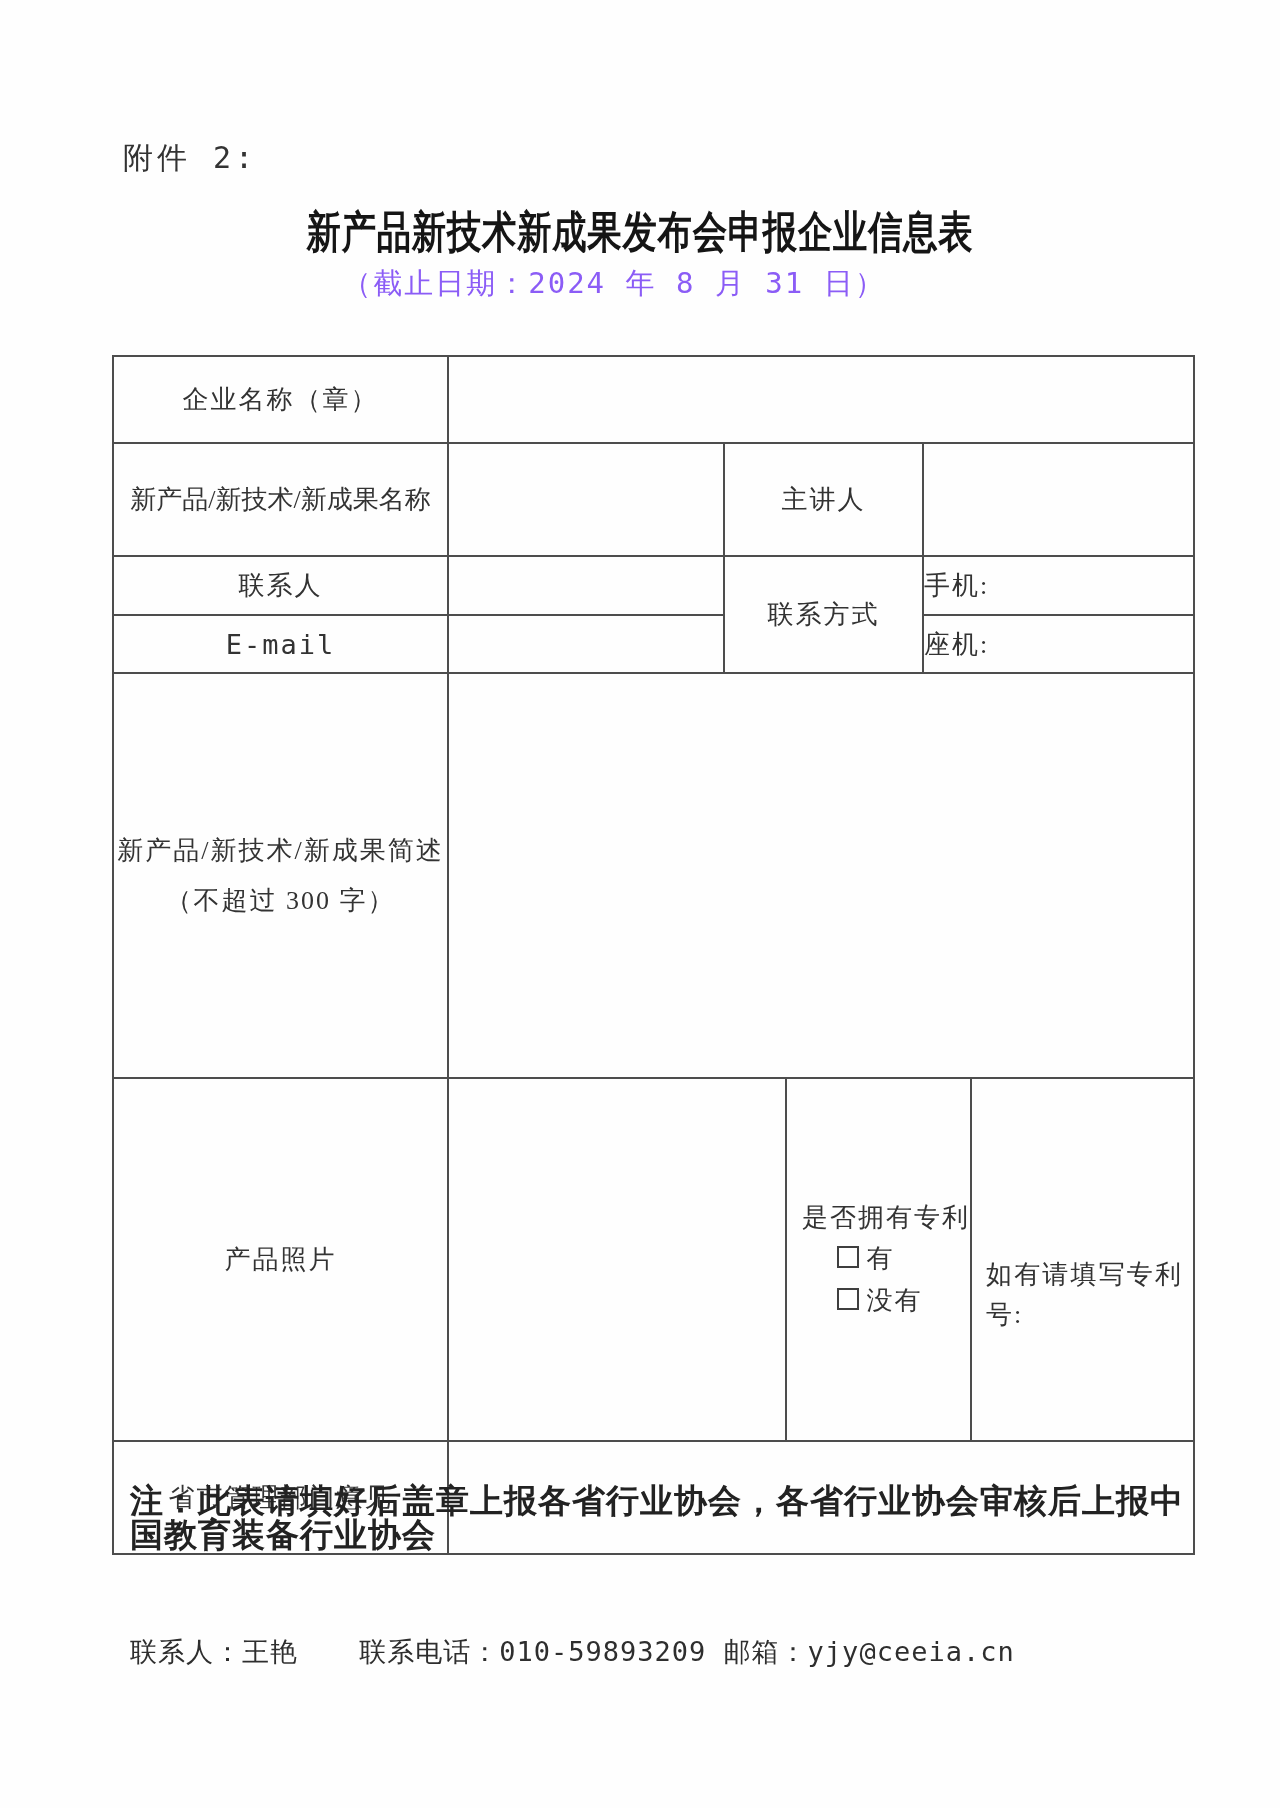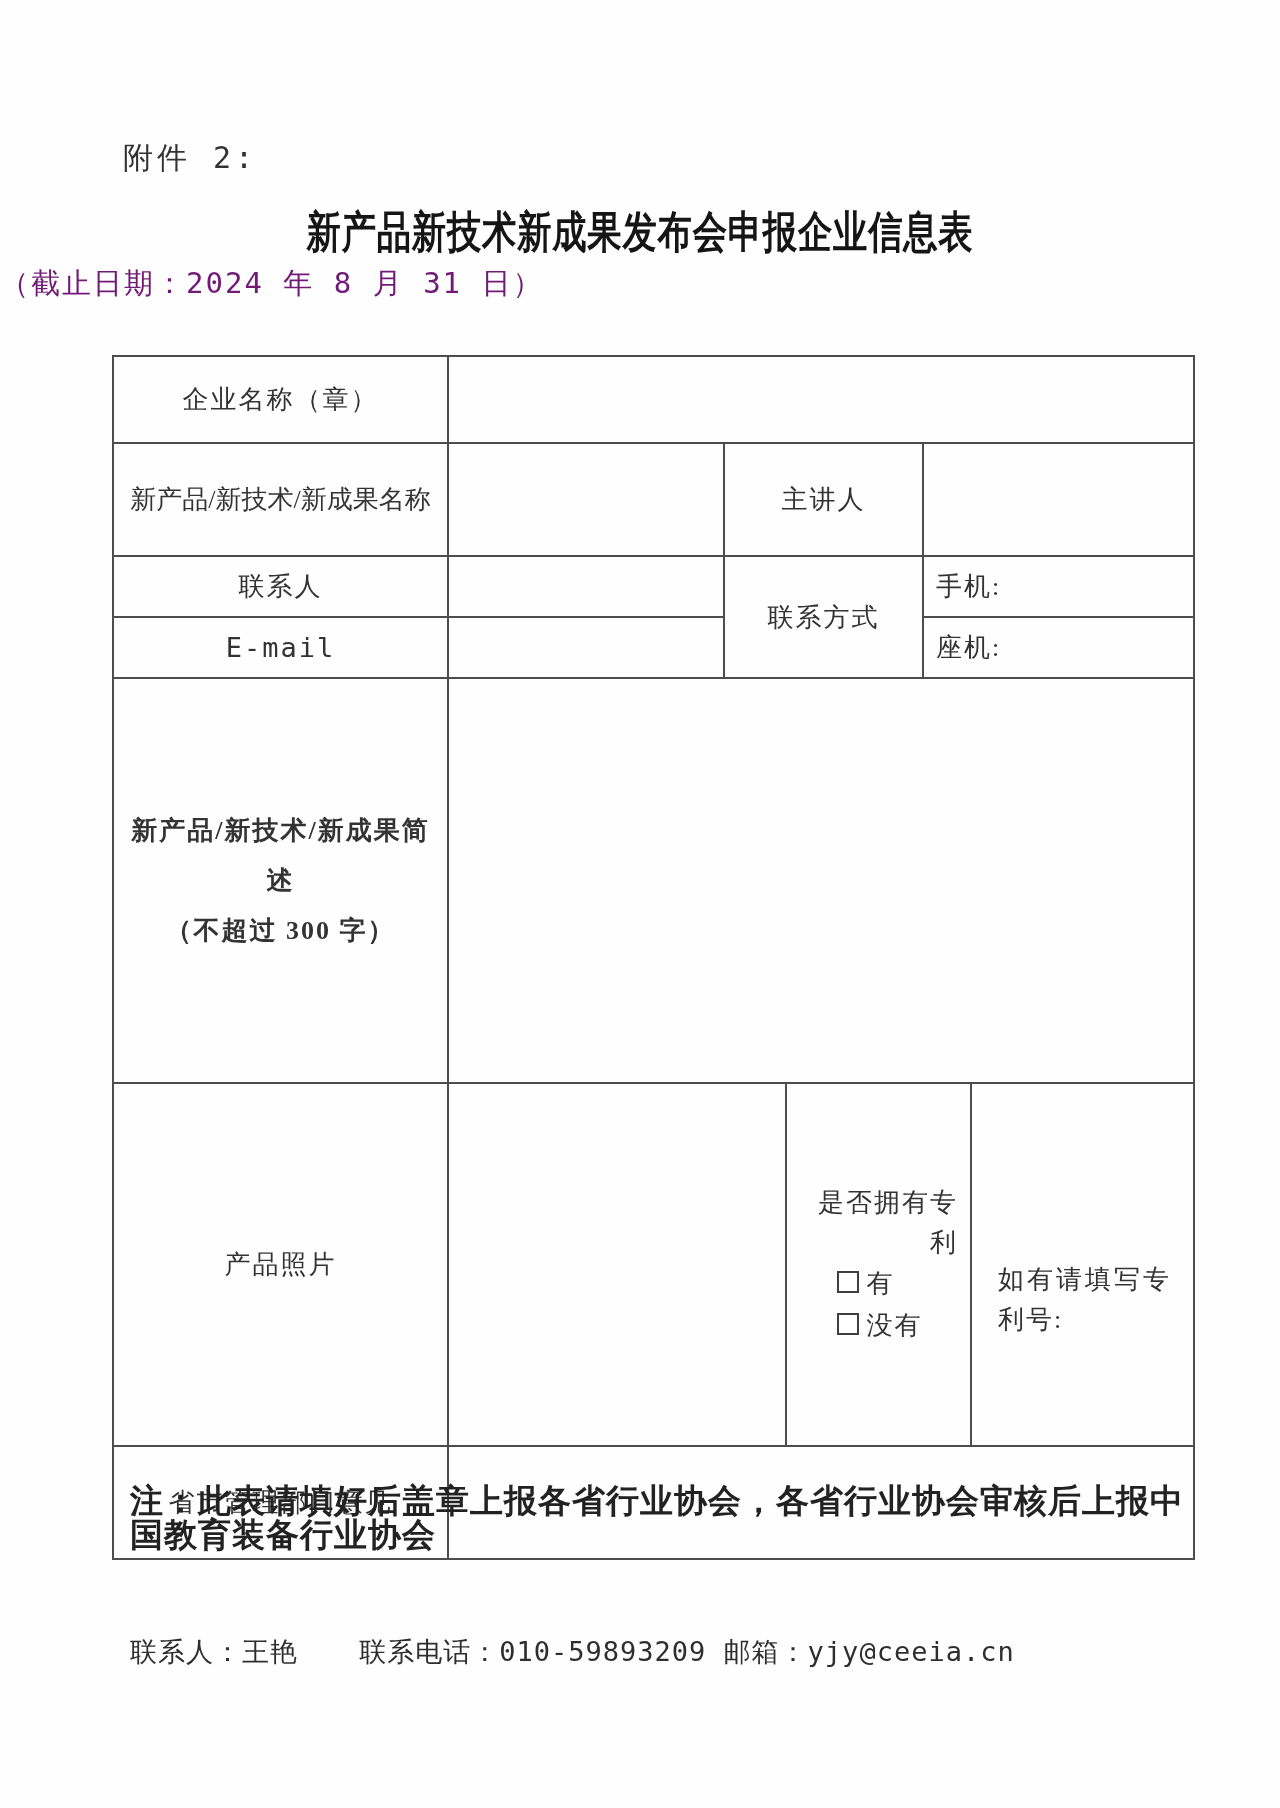--- a/index.html
+++ b/index.html
@@ -21,40 +21,40 @@
   .title{
     position:absolute;left:0;top:203px;width:1280px;
     margin:0;text-align:center;
     font-size:44px;font-weight:bold;color:#151515;
     letter-spacing:1px;
     transform:scaleX(0.78);transform-origin:center top;
     font-family:"Liberation Serif","DejaVu Serif",serif;
   }
   .subtitle{
     position:absolute;left:0;top:264px;width:1228px;
-    text-align:left;
-    font-size:29px;color:#701a75;letter-spacing:2px;
+    text-align:center;
+    font-size:29px;color:#8b5cf6;letter-spacing:2px;
     font-family:"DejaVu Sans Mono","Liberation Serif",serif;
   }
   table.form{
     position:absolute;left:112px;top:355px;
     width:1081px;height:1198px;
     border-collapse:collapse;table-layout:fixed;
   }
   table.form td{
     border:2px solid #4d4d4d;
     vertical-align:middle;
-    padding:12px;
+    padding:0;
     font-size:26px;color:#333;
   }
   td.label{text-align:center;letter-spacing:2px;}
   td.label-sm{text-align:center;font-size:24px;letter-spacing:0;}
   td.fill{background:transparent;}
   td.fill-left{vertical-align:middle;text-align:left;padding-left:14px;letter-spacing:2px;}
-  .two-line div{line-height:50px;font-weight:bold;}
+  .two-line div{line-height:50px;}
   .mono{font-family:"DejaVu Sans Mono","Liberation Mono",monospace;letter-spacing:0;}
   td.patent-cell{text-align:center;vertical-align:middle;}
   .patent-block{display:inline-block;text-align:left;}
   .patent-q{text-align:right;letter-spacing:2px;line-height:40px;}
   .patent-opt{line-height:42px;letter-spacing:2px;padding-left:2px;}
   .chk{
     display:inline-block;width:18px;height:18px;
     border:2px solid #3f3f3f;background:#fff;
     vertical-align:-1px;margin-right:8px;
   }

